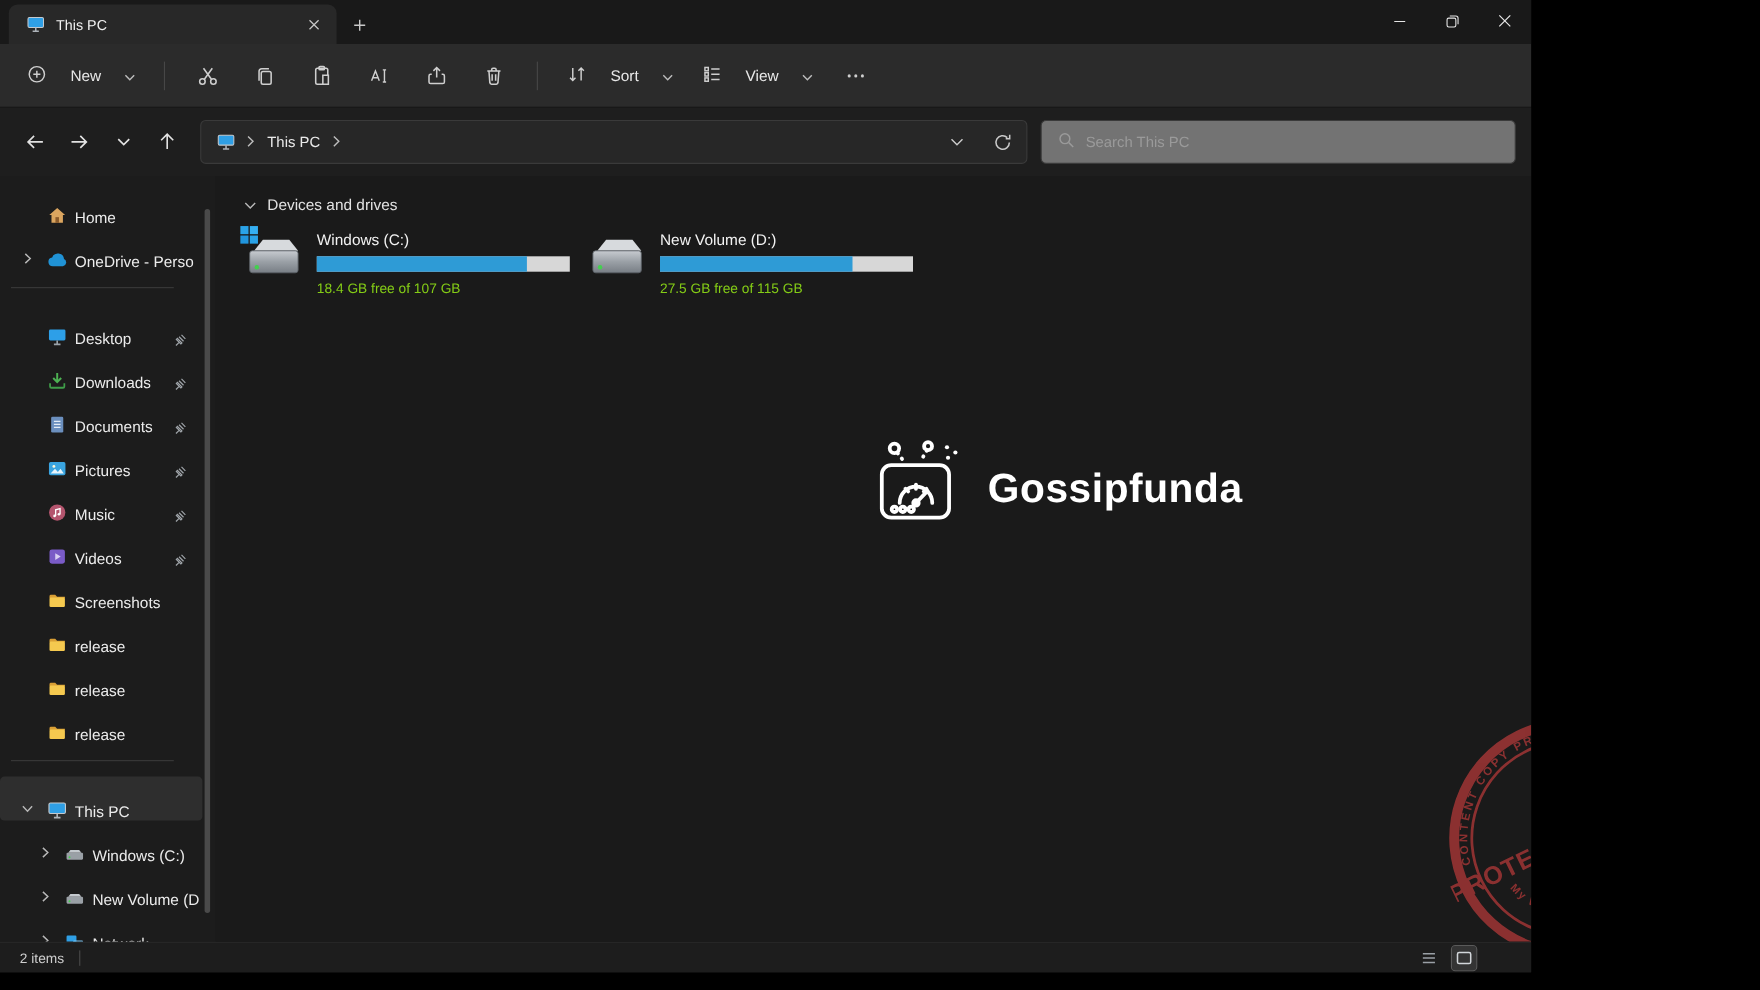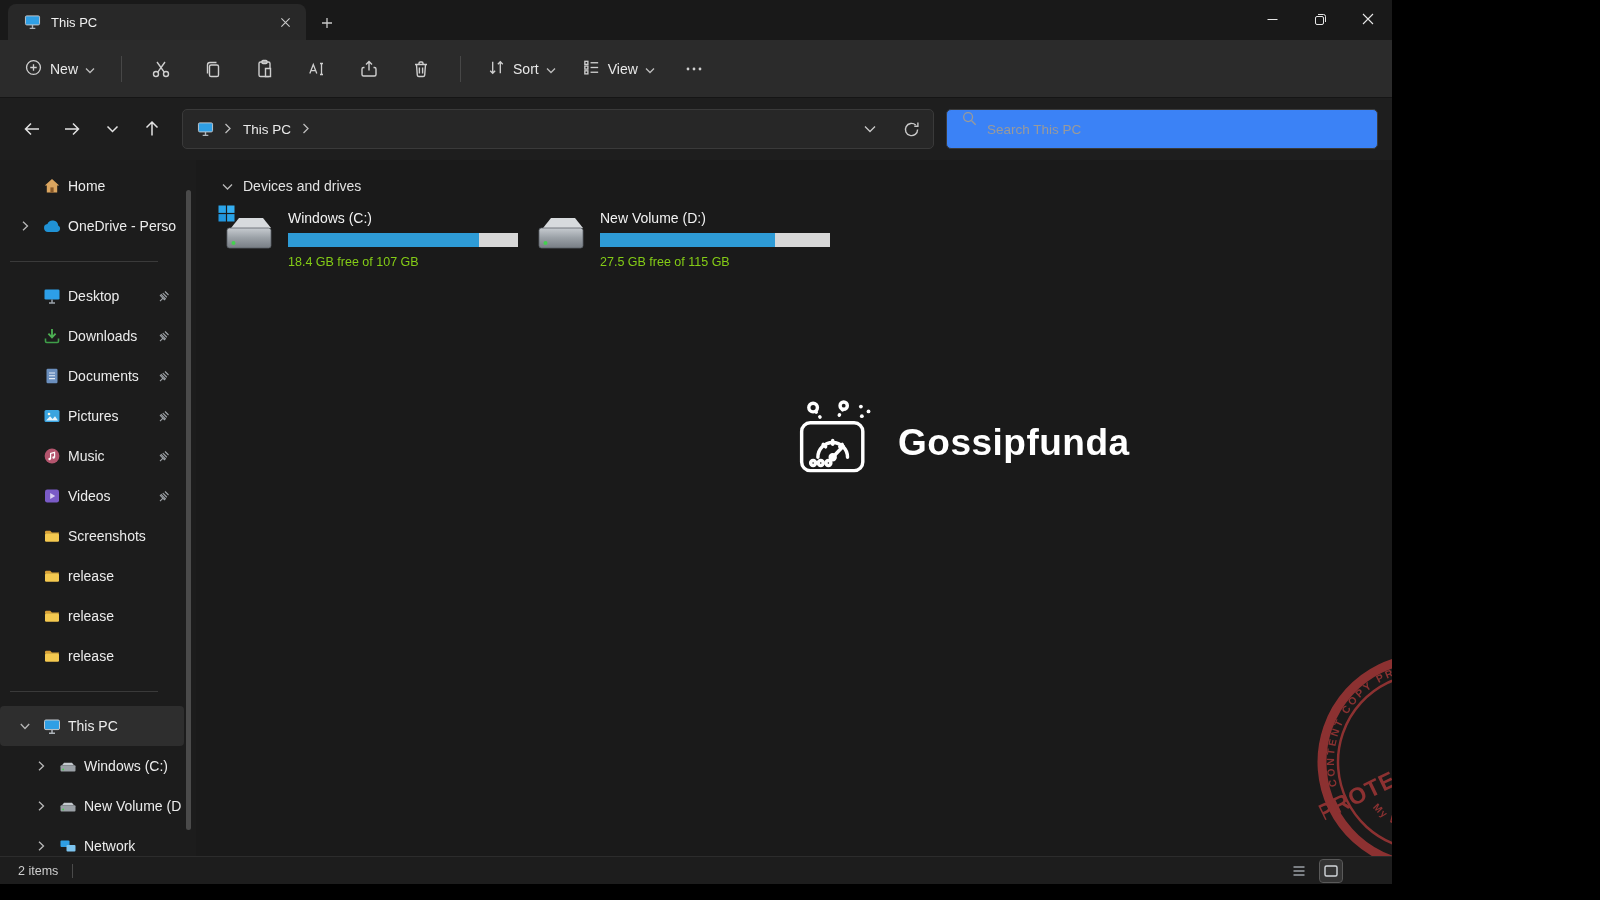--- a/index.html
+++ b/index.html
@@ -15,42 +15,42 @@
   .tab-title { flex:1; white-space:nowrap; overflow:hidden; }
   .tab-close, .newtab { width:26px; height:26px; border-radius:4px; display:flex; align-items:center; justify-content:center; }
   .newtab { margin:0 0 4px 8px; }
   .win-controls { margin-left:auto; display:flex; align-self:flex-start; }
   .win-btn { width:48px; height:38px; display:flex; align-items:center; justify-content:center; }
 
   
   .commandbar { height:58px; background:#2b2b2b; display:flex; align-items:center;
     padding:0 16px; gap:10px; border-bottom:1px solid #151515; }
   .cmd-btn { background:none; border:none; color:#e8e8e8; display:flex; align-items:center;
-    justify-content:center; gap:7px; height:40px; min-width:42px; padding:0 8px; border-radius:4px;
+    justify-content:center; gap:21px; height:40px; min-width:42px; padding:0 8px; border-radius:4px;
     font-size:14px; font-family:inherit; cursor:default; }
   .cmd-sep { width:1px; height:26px; background:#474747; margin:0 8px; flex:none; }
   .cmd-more { letter-spacing:2px; }
 
   
   .navrow { height:62px; background:#1e1e1e; display:flex; align-items:center; padding:0 14px; gap:4px; }
   .nav-btn { width:36px; height:34px; display:flex; align-items:center; justify-content:center; border-radius:4px; background:none; border:none; }
   .addressbar { flex:1; height:40px; margin:0 8px; background:#272727; border:1px solid #3a3a3a; border-radius:5px;
     display:flex; align-items:center; padding:0 6px 0 12px; gap:9px; font-size:13.5px; color:#eaeaea; }
   .addr-spacer { flex:1; }
   .addr-btn { width:32px; height:32px; display:flex; align-items:center; justify-content:center; border-radius:4px; flex:none; }
   .crumb { padding:2px 2px; }
-  .searchbox { width:432px; height:40px; background:#3b82f6; border:1px solid #3a3a3a; border-radius:5px;
-    display:flex; gap:10px; padding:0 14px; }
+  .searchbox { width:432px; height:40px; background:#737373; border:1px solid #3a3a3a; border-radius:5px;
+    display:flex; align-items:center; gap:10px; padding:0 14px; }
   .searchbox input { flex:1; background:transparent; border:none; outline:none; color:#e8e8e8; font-size:13.5px; font-family:inherit; }
   .searchbox input::placeholder { color:#9a9a9a; }
 
   
   .body { display:flex; height:696px; position:relative; background:#1c1c1c; }
   .sidebar { width:196px; padding-top:6px; position:relative; flex:none; overflow:hidden; }
-  .side-row { height:40px; display:flex; align-items:center; padding-left:14px; gap:6px;
+  .side-row { height:40px; display:flex; align-items:flex-end; padding-left:14px; gap:6px;
     font-size:14px; color:#ececec; margin-right:12px; border-radius:4px; }
   .side-row.selected { background:#2e2e2e; }
   .side-row.child { padding-left:30px; }
   .chev-slot { width:22px; height:22px; display:flex; align-items:center; justify-content:center; flex:none; }
   .side-ic { width:20px; height:20px; display:flex; align-items:center; justify-content:center; flex:none; }
   .side-label { white-space:nowrap; overflow:hidden; }
   .pin { margin-left:auto; margin-right:14px; display:flex; flex:none; }
   .side-div { height:30px; position:relative; margin-right:12px; }
   .side-div::after { content:""; position:absolute; left:10px; right:26px; top:50%; height:1px; background:#3a3a3a; }
   .v-scroll { position:absolute; right:5px; top:30px; width:5px; height:640px; border-radius:3px; background:#4a4a4a; }

